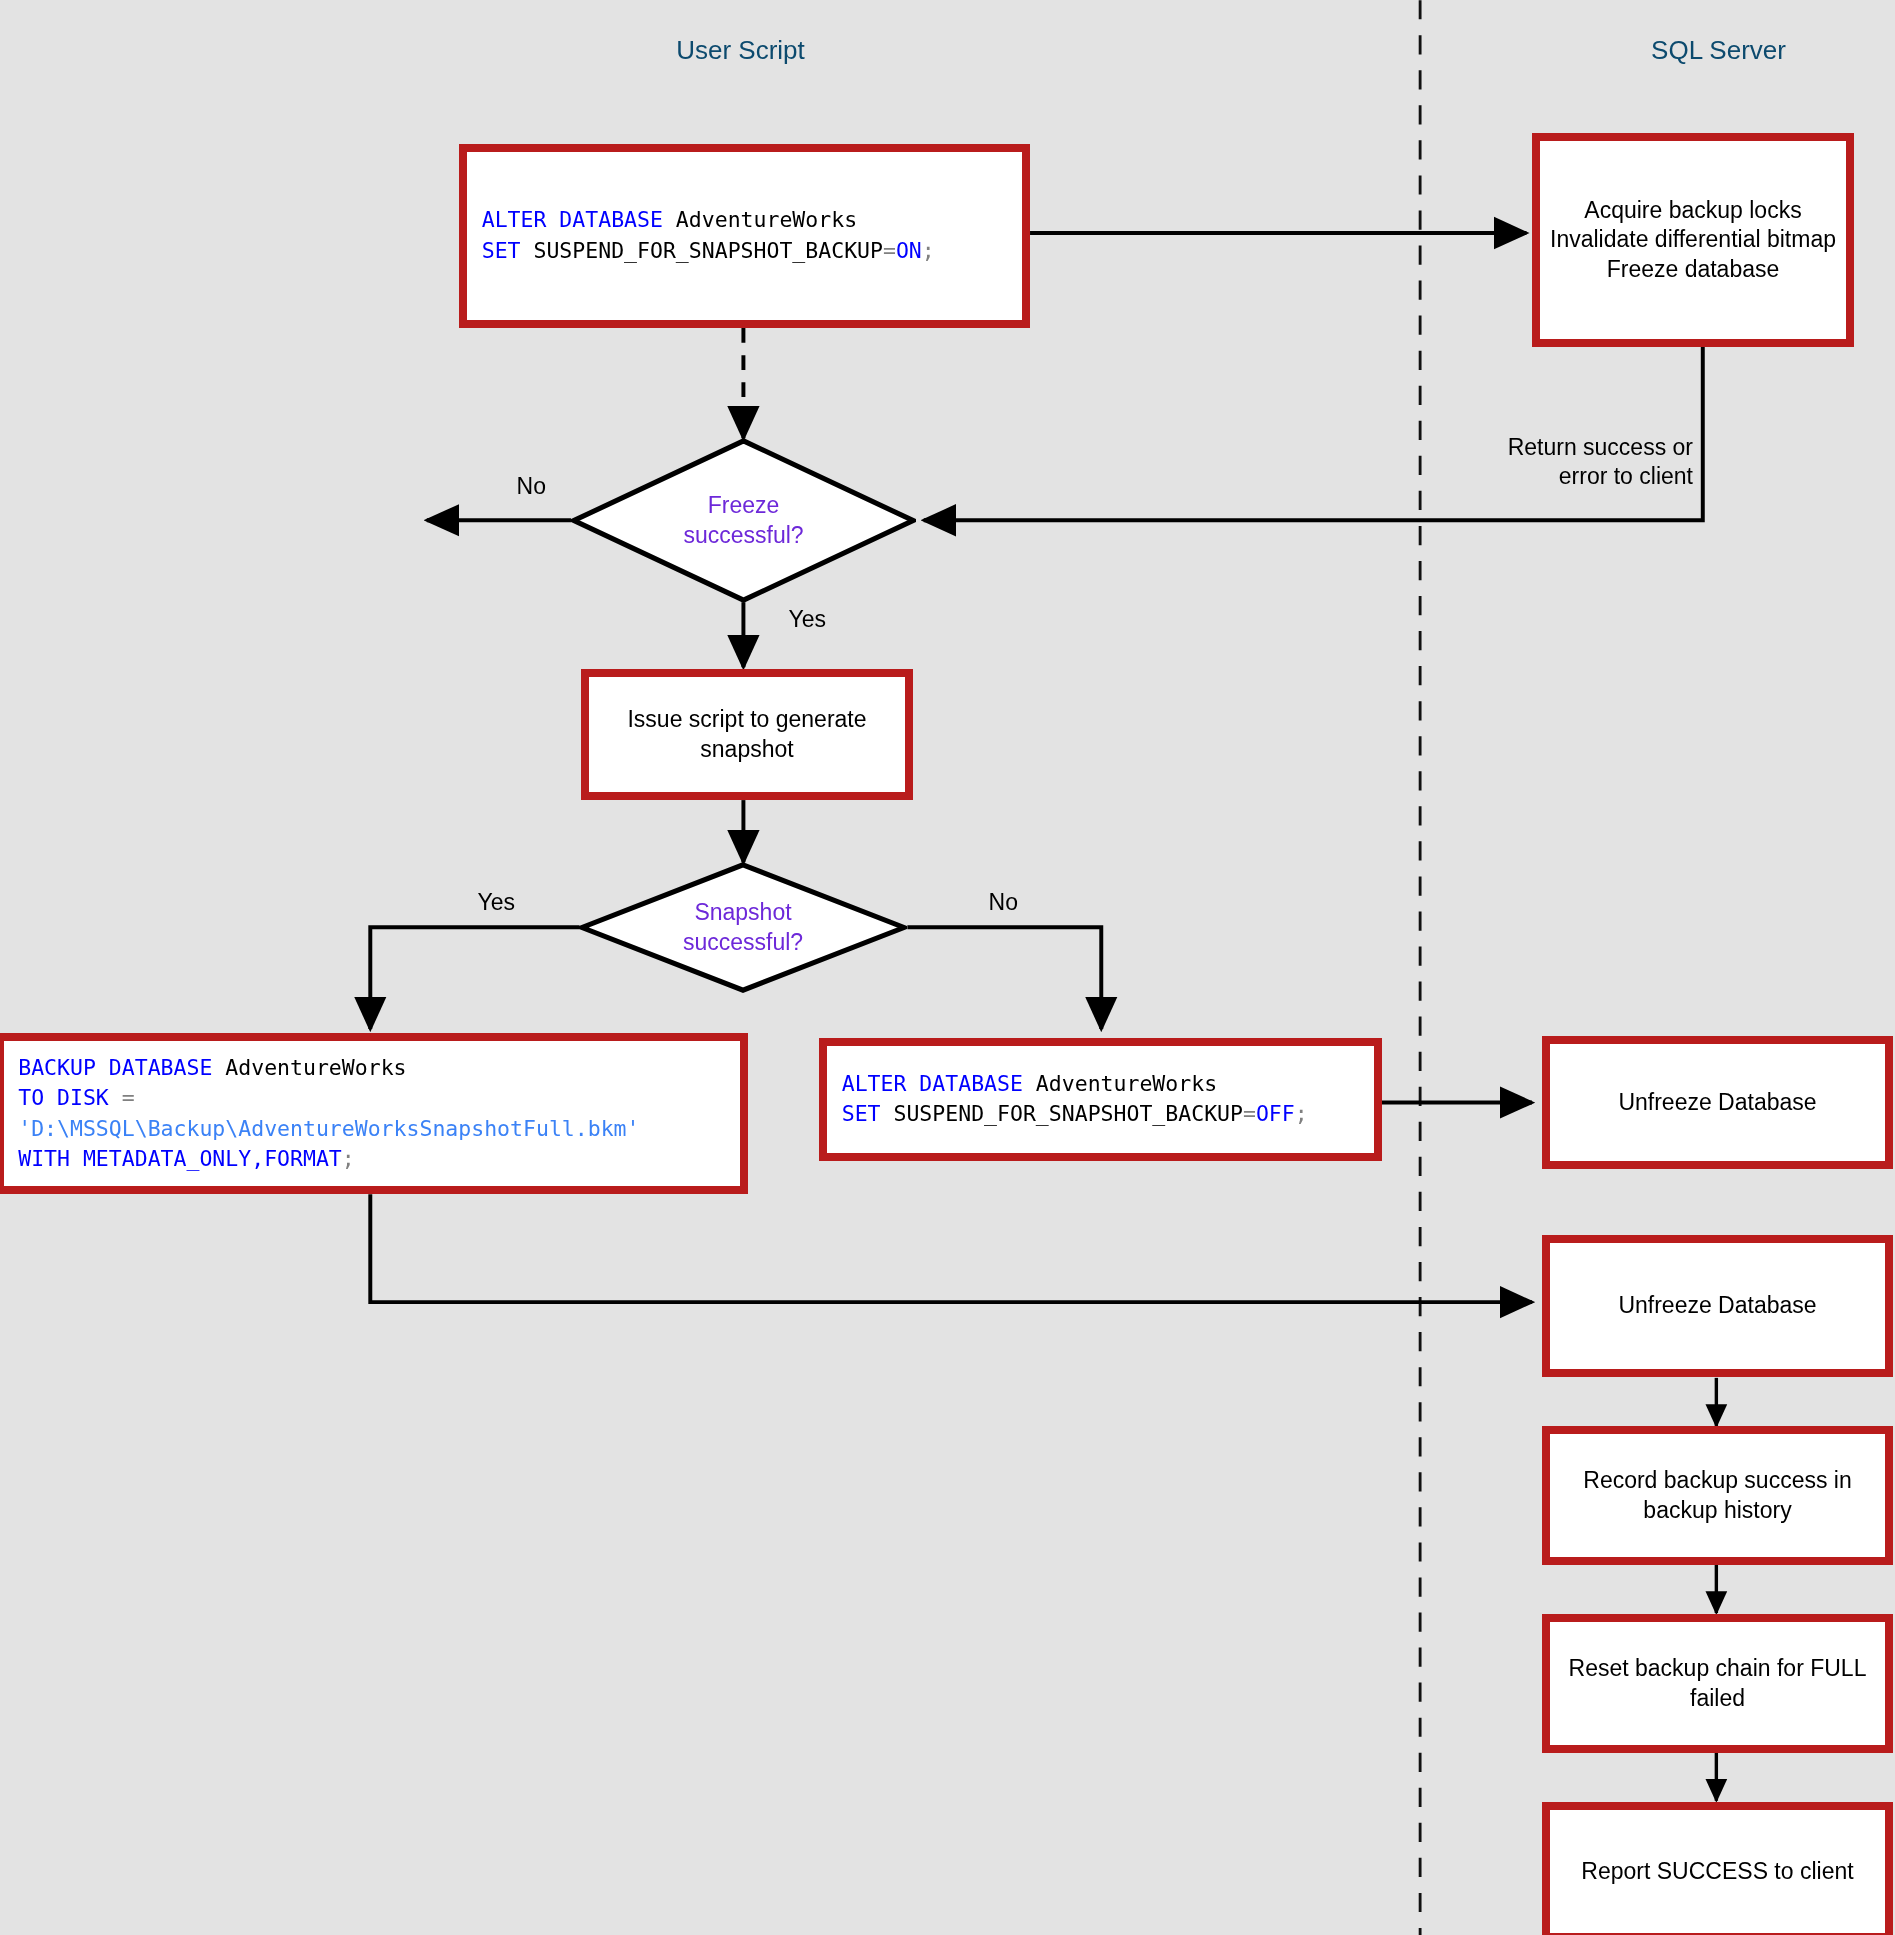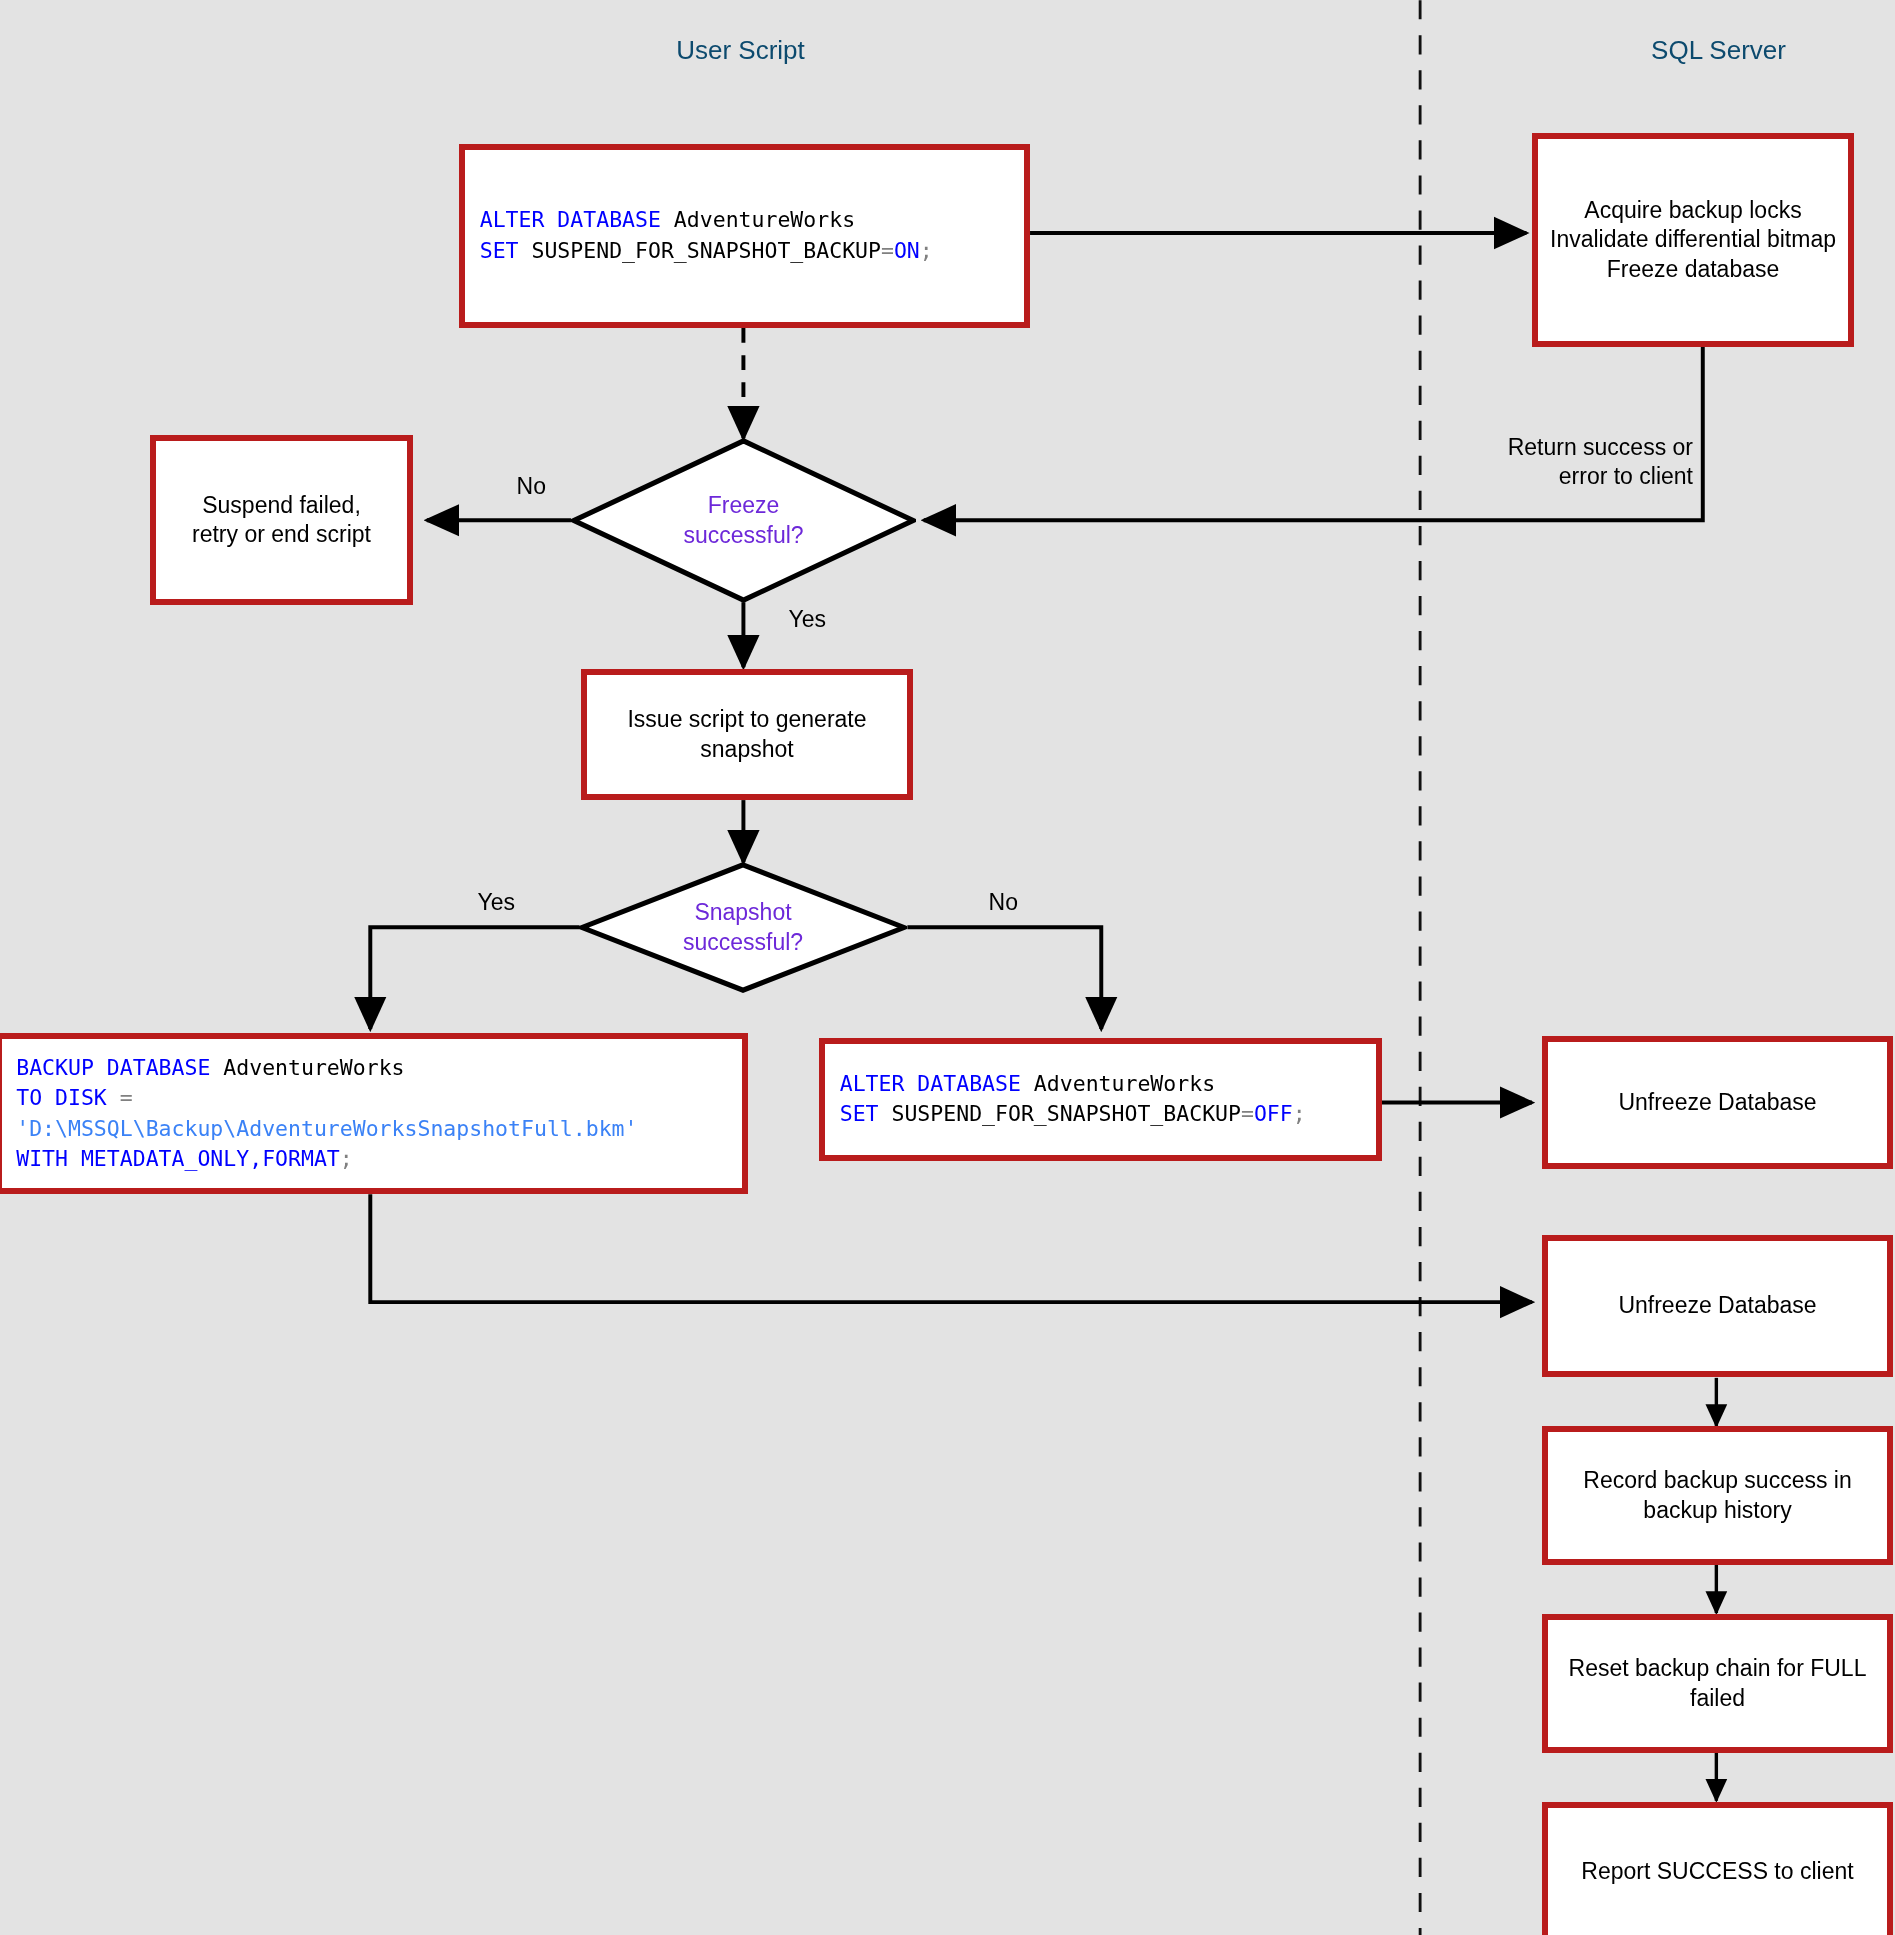--- a/index.html
+++ b/index.html
@@ -26,21 +26,21 @@
     position: absolute;
     text-align: center;
     font-size: 26px;
     color: #0c4a6e;
     white-space: nowrap;
   }
   .node {
     position: absolute;
     box-sizing: border-box;
     background: #ffffff;
-    border: 6px solid #b91c1c;
+    border: 8px solid #b91c1c;
     display: flex;
     align-items: center;
     justify-content: center;
     text-align: center;
     font-size: 23px;
     line-height: 1.28;
     color: #000;
     padding: 3.4px 8px;
   }
   .node.code {
@@ -137,22 +137,20 @@
 
   <div class="node code" style="left:459px; top:144px; width:571px; height:184px;">
     <div class="code-inner"><span class="kw">ALTER DATABASE </span><span class="pl">AdventureWorks</span>
 <span class="kw">SET </span><span class="pl">SUSPEND_FOR_SNAPSHOT_BACKUP</span><span class="op">=</span><span class="kw">ON</span><span class="op">;</span></div>
   </div>
 
   <div class="node" style="left:1532px; top:133px; width:322px; height:214px; white-space:pre-line;">Acquire backup locks
 Invalidate differential bitmap
 Freeze database</div>
 
-  <div class="node" style="left:150px; top:435px; width:263px; height:170px; white-space:pre-line;">Suspend failed,
-retry or end script</div>
 
   <div class="diamond-wrap" style="left:571px; top:438px; width:345px; height:165px;">
     <svg width="345" height="165" viewBox="0 0 610 292">
       <polygon points="305,5 605,146 305,287 5,146" fill="#fff" stroke="#000" stroke-width="9"></polygon>
     </svg>
     <div class="diamond-label" style="white-space:pre-line;">Freeze
 successful?</div>
   </div>
 
   <div class="node" style="left:581px; top:669px; width:332px; height:131px; white-space:pre-line;">Issue script to generate

